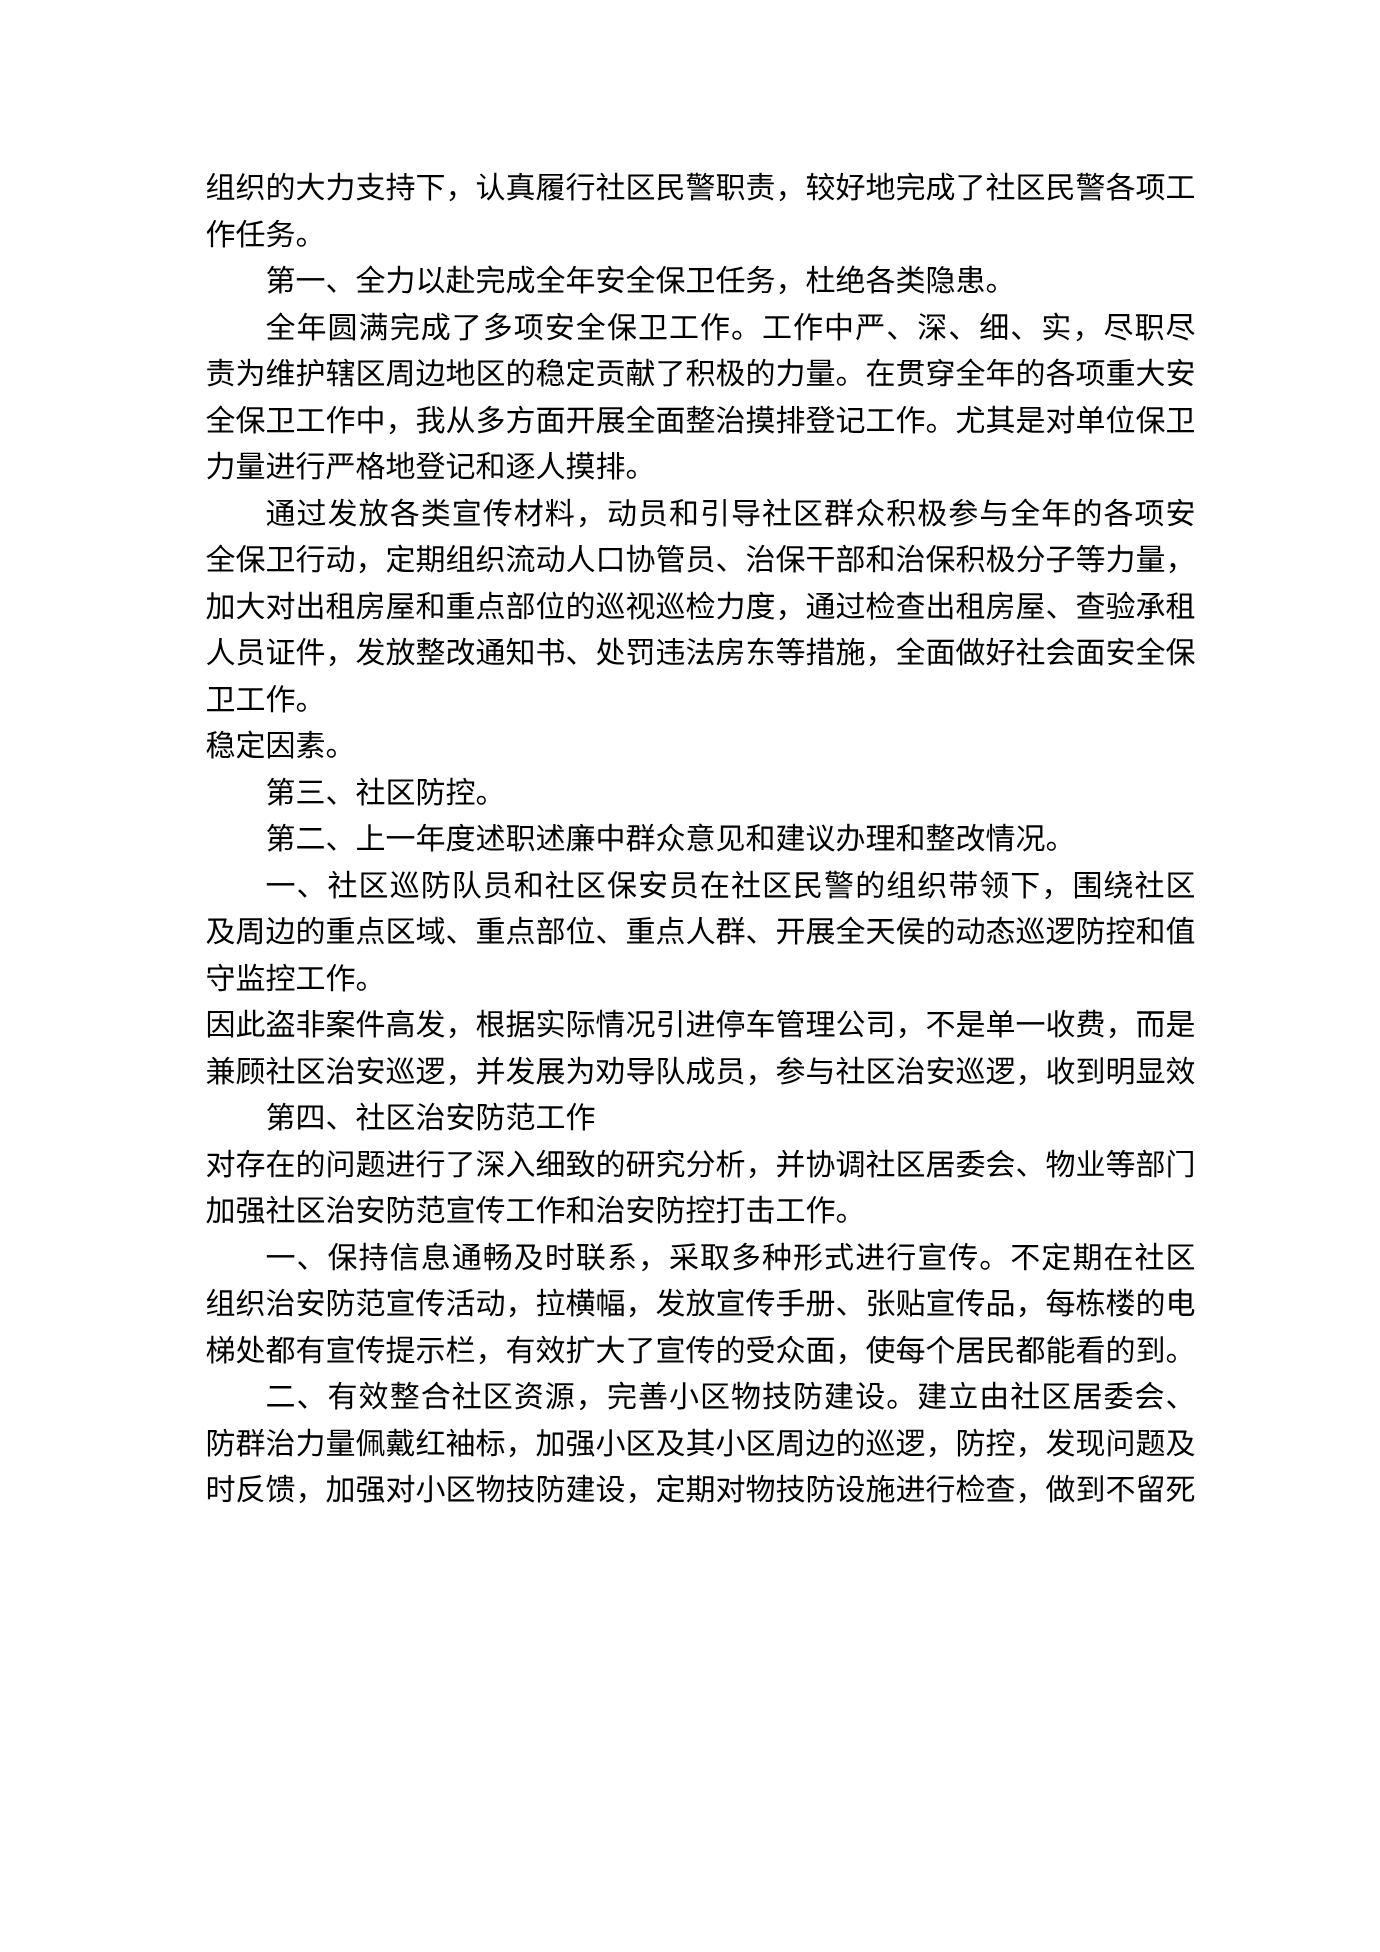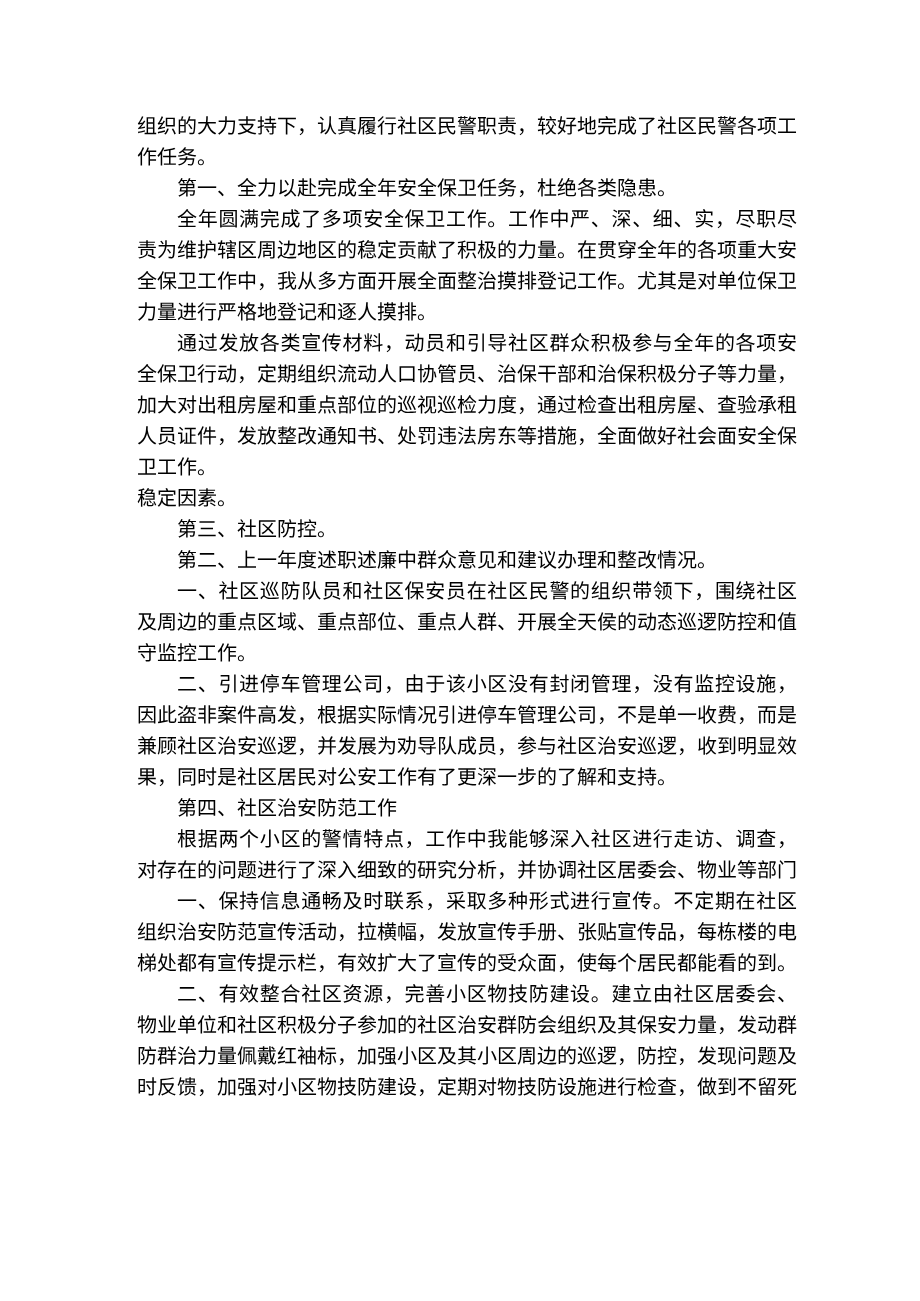--- a/index.html
+++ b/index.html
@@ -78,37 +78,34 @@
       </div>
       <div class="para">
         <div class="line para-end first-indent">第二、上一年度述职述廉中群众意见和建议办理和整改情况。</div>
       </div>
       <div class="para">
         <div class="line first-indent">一、社区巡防队员和社区保安员在社区民警的组织带领下，围绕社区</div>
         <div class="line">及周边的重点区域、重点部位、重点人群、开展全天侯的动态巡逻防控和值</div>
         <div class="line para-end">守监控工作。</div>
       </div>
       <div class="para">
-        <div class="line first-indent">二、引进停车管理公司，由于该小区没有封闭管理，没有监控设施，</div>
         <div class="line">因此盗非案件高发，根据实际情况引进停车管理公司，不是单一收费，而是</div>
         <div class="line">兼顾社区治安巡逻，并发展为劝导队成员，参与社区治安巡逻，收到明显效</div>
-        <div class="line para-end">果，同时是社区居民对公安工作有了更深一步的了解和支持。</div>
       </div>
       <div class="para">
         <div class="line para-end first-indent">第四、社区治安防范工作</div>
       </div>
       <div class="para">
-        <div class="line first-indent">根据两个小区的警情特点，工作中我能够深入社区进行走访、调查，</div>
         <div class="line">对存在的问题进行了深入细致的研究分析，并协调社区居委会、物业等部门</div>
+        <div class="line para-end">加强社区治安防范宣传工作和治安防控打击工作。</div>
       </div>
       <div class="para">
         <div class="line first-indent">一、保持信息通畅及时联系，采取多种形式进行宣传。不定期在社区</div>
         <div class="line">组织治安防范宣传活动，拉横幅，发放宣传手册、张贴宣传品，每栋楼的电</div>
         <div class="line para-end">梯处都有宣传提示栏，有效扩大了宣传的受众面，使每个居民都能看的到。</div>
       </div>
       <div class="para">
         <div class="line first-indent">二、有效整合社区资源，完善小区物技防建设。建立由社区居委会、</div>
-        <div class="line">物业单位和社区积极分子参加的社区治安群防会组织及其保安力量，发动群</div>
         <div class="line">防群治力量佩戴红袖标，加强小区及其小区周边的巡逻，防控，发现问题及</div>
         <div class="line para-end">时反馈，加强对小区物技防建设，定期对物技防设施进行检查，做到不留死</div>
       </div>
     </div>
 </div>
 
 </body></html>

